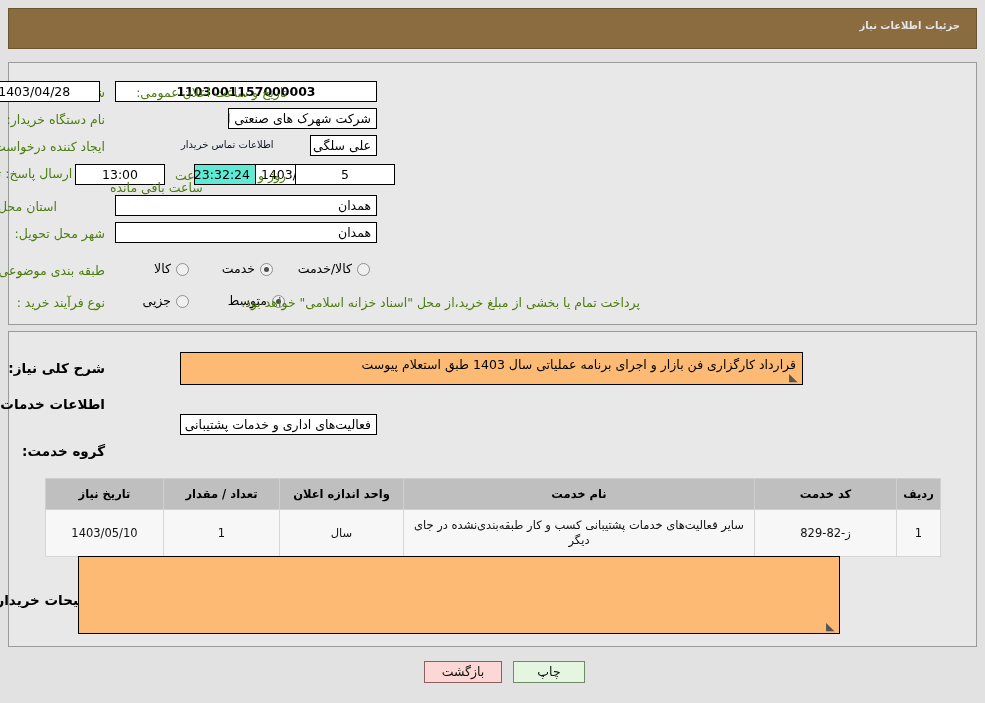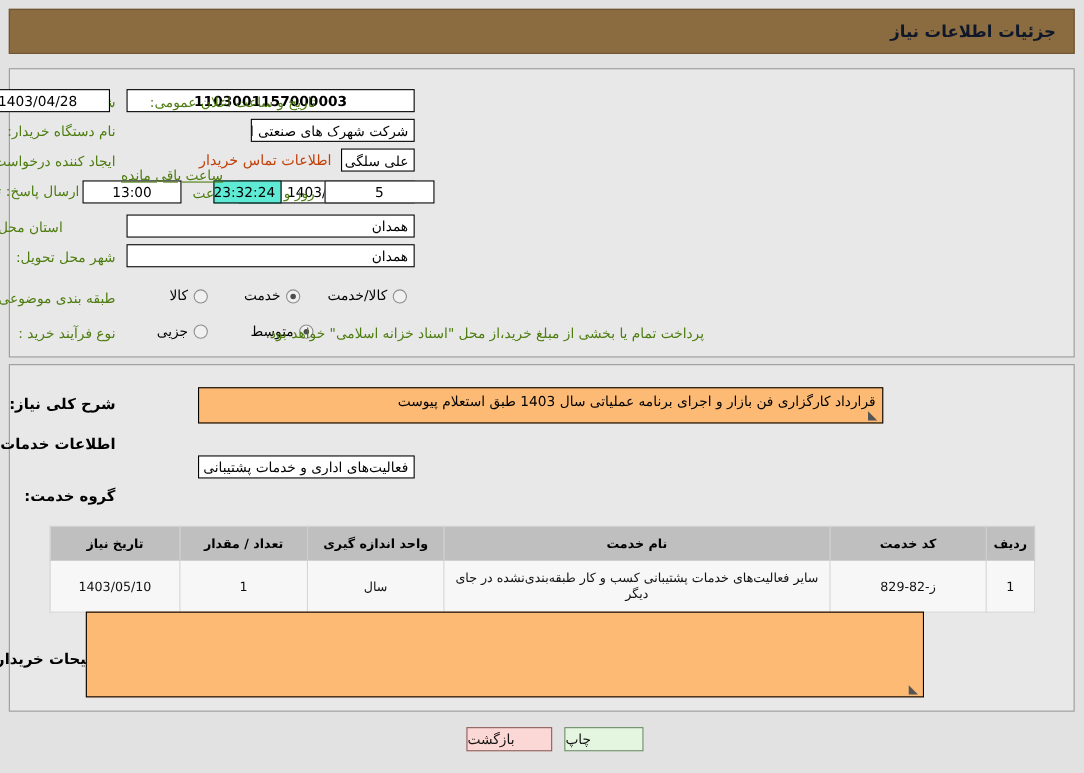--- a/index.html
+++ b/index.html
@@ -74,22 +74,22 @@
     left: 8px; top: 8px;
     width: 969px; height: 41px;
     background: #8a6c40;
     border: 1px solid #6d5431;
     box-sizing: border-box;
     z-index: 3;
   }
   #titlebar .title-text {
     position: absolute;
     right: 16px; top: 11px;
-    color: #0f172a;
-    font-size: 15px;
+    color: #e5e5e5;
+    font-size: 10px;
     font-weight: bold;
   }
 
   
   .panel {
     position: absolute;
     background: #e6e6e6;
     border: 1px solid #9a9a9a;
     box-sizing: border-box;
     z-index: 2;
@@ -119,22 +119,22 @@
     text-align: center;
     white-space: nowrap;
     overflow: hidden;
     font-family: "DejaVu Sans", "Liberation Sans", sans-serif;
   }
   .fld.rt { text-align: right; }
   .fld.cream { background: #5eead4; }
 
   .link {
     position: absolute;
-    font-size: 13px;
-    color: #c2410c;
+    font-size: 10px;
+    color: #0f172a;
     white-space: nowrap;
     cursor: pointer;
   }
 
   
   .radio-wrap {
     position: absolute;
     display: flex;
     align-items: flex-end;
     gap: 5px;
@@ -227,21 +227,21 @@
   }
 
   
   .btn {
     position: absolute;
     height: 22px;
     line-height: 20px;
     box-sizing: border-box;
     border: 1px solid #555;
     font-size: 12.5px;
-    text-align: left;
+    text-align: center;
     cursor: pointer;
     z-index: 3;
     font-family: "DejaVu Sans", "Liberation Sans", sans-serif;
   }
   #btn-print  { background: #e4f6e0; border-color: #6e8a68; color: #111; }
   #btn-back   { background: #fbd7d5; border-color: #8a5f5d; color: #111; }
 </style>
 </head>
 <body>
 
@@ -272,21 +272,21 @@
 <div class="fld rt" style="right:608px; top:135px; left:310px; z-index:4;">علی سلگی کاپرداز شرکت شهرک های صنعتی استان همدان</div>
 <div class="link" style="left:181px; top:139px; z-index:4;">اطلاعات تماس خریدار</div>
 
 <div class="lbl" style="right:880px; top:166px; width:92px; line-height:16px; z-index:4;">مهلت ارسال پاسخ: تا تاریخ:</div>
 <div class="fld" style="right:608px; top:164px; width:160px; z-index:4;">1403/05/03</div>
 <div class="lbl" style="right:776px; top:168px; z-index:4;">ساعت</div>
 <div class="fld" style="right:820px; top:164px; width:90px; z-index:4;">13:00</div>
 <div class="fld" style="left:295px; top:164px; width:100px; z-index:4;">5</div>
 <div class="lbl" style="left:258px; top:168px; z-index:4;">روز و</div>
 <div class="fld cream" style="left:194px; top:164px; width:62px; z-index:4;">23:32:24</div>
-<div class="lbl" style="left:110px; top:152px; z-index:4;text-decoration:underline;">ساعت باقی مانده</div>
+<div class="lbl" style="left:110px; top:180px; z-index:4;">ساعت باقی مانده</div>
 
 <div class="lbl" style="right:928px; top:199px; z-index:4;">استان محل تحویل:</div>
 <div class="fld rt" style="right:608px; top:195px; width:262px; z-index:4;">همدان</div>
 
 <div class="lbl" style="right:880px; top:226px; z-index:4;">شهر محل تحویل:</div>
 <div class="fld rt" style="right:608px; top:222px; width:262px; z-index:4;">همدان</div>
 
 <div class="lbl" style="right:880px; top:263px; z-index:4;">طبقه بندی موضوعی:</div>
 <div class="radio-wrap" style="right:796px; top:261px; z-index:4;">
   <span class="radio"></span>
@@ -332,21 +332,21 @@
     <col style="width:351px">
     <col style="width:124px">
     <col style="width:116px">
     <col style="width:118px">
   </colgroup>
   <thead>
     <tr>
       <th>ردیف</th>
       <th>کد خدمت</th>
       <th>نام خدمت</th>
-      <th>واحد اندازه گیری</th>
+      <th>واحد اندازه اعلان</th>
       <th>تعداد / مقدار</th>
       <th>تاریخ نیاز</th>
     </tr>
   </thead>
   <tbody>
     <tr>
       <td>1</td>
       <td>ز-82-829</td>
       <td>سایر فعالیت‌های خدمات پشتیبانی کسب و کار طبقه‌بندی‌نشده در جای دیگر</td>
       <td>سال</td>

